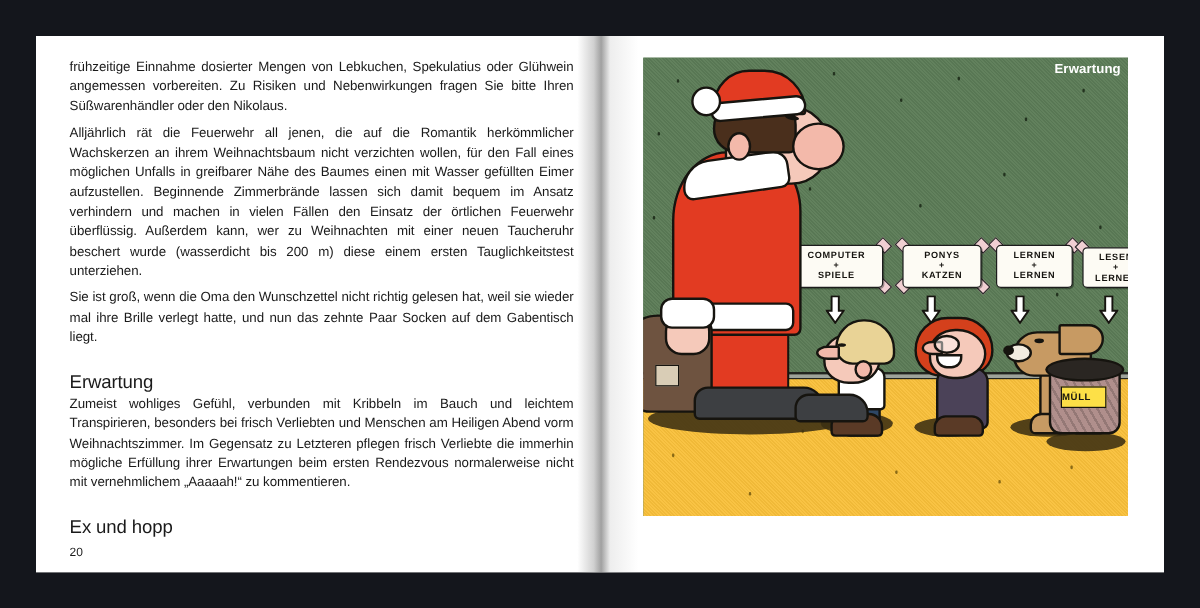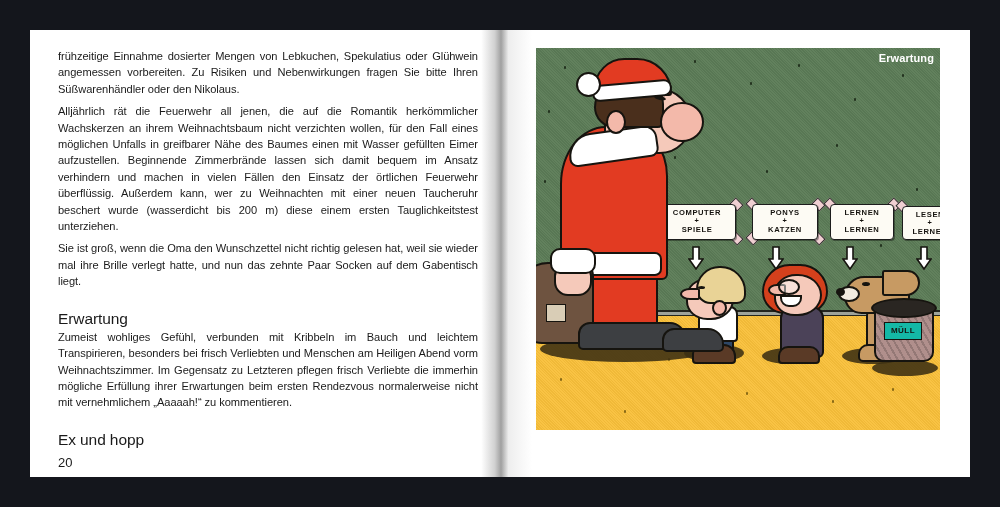--- a/index.html
+++ b/index.html
@@ -75,21 +75,21 @@
     font-weight: 400;
     line-height: 19px;
     margin: 19px 0 1px 0;
     letter-spacing: -0.1px;
     color: #1a1a1a;
   }
   .folio {
     position: absolute;
     left: 58px;
     top: 455px;
-    font-size: 13px;
+    font-size: 10px;
     color: #1a1a1a;
   }
 
   
   .illu {
     position: absolute;
     left: 536px;
     top: 48px;
     width: 404px;
     height: 382px;
@@ -357,25 +357,25 @@
     left: -3px; top: 0px;
     width: 62px; height: 16px;
     background: #2a2622;
     border: 2.2px solid #16140f;
     border-radius: 50%;
   }
   .bin-label {
     position: absolute;
     left: 10px; top: 24px;
     width: 36px; height: 16px;
-    background: #14b8a6;
+    background: #fde047;
     border: 1.6px solid #16140f;
     font-size: 8px;
     font-weight: bold;
-    text-align: center;
+    text-align: left;
     line-height: 16px;
     letter-spacing: 0.5px;
     color: #15130f;
   }
 </style>
 </head>
 <body>
 
 <div id="page">
   <div class="paper"></div>

